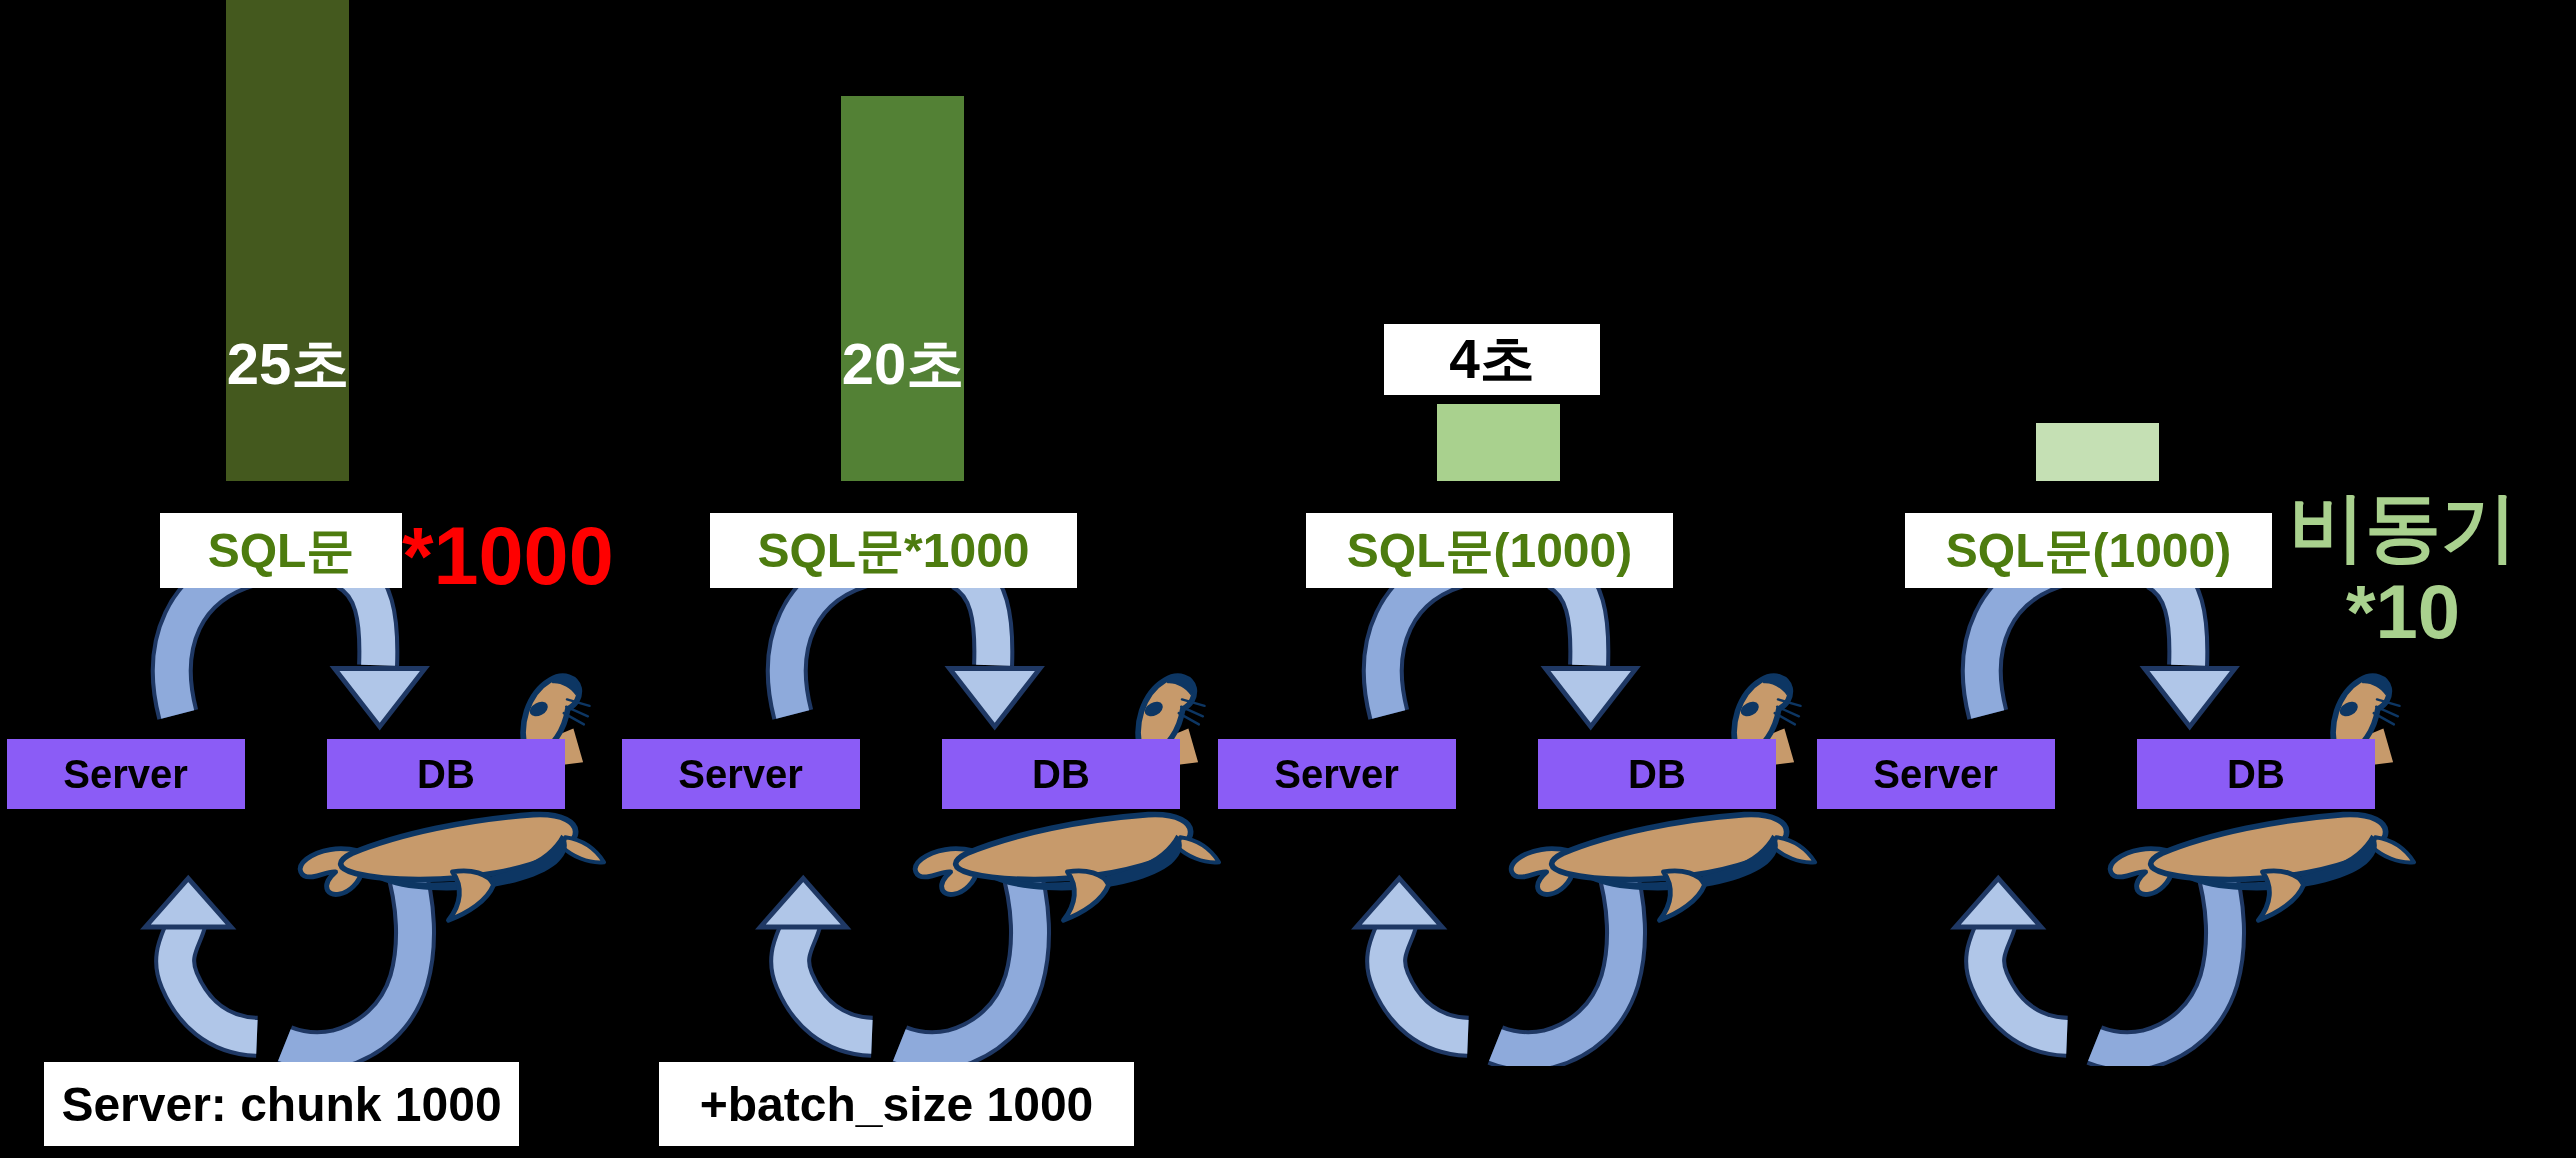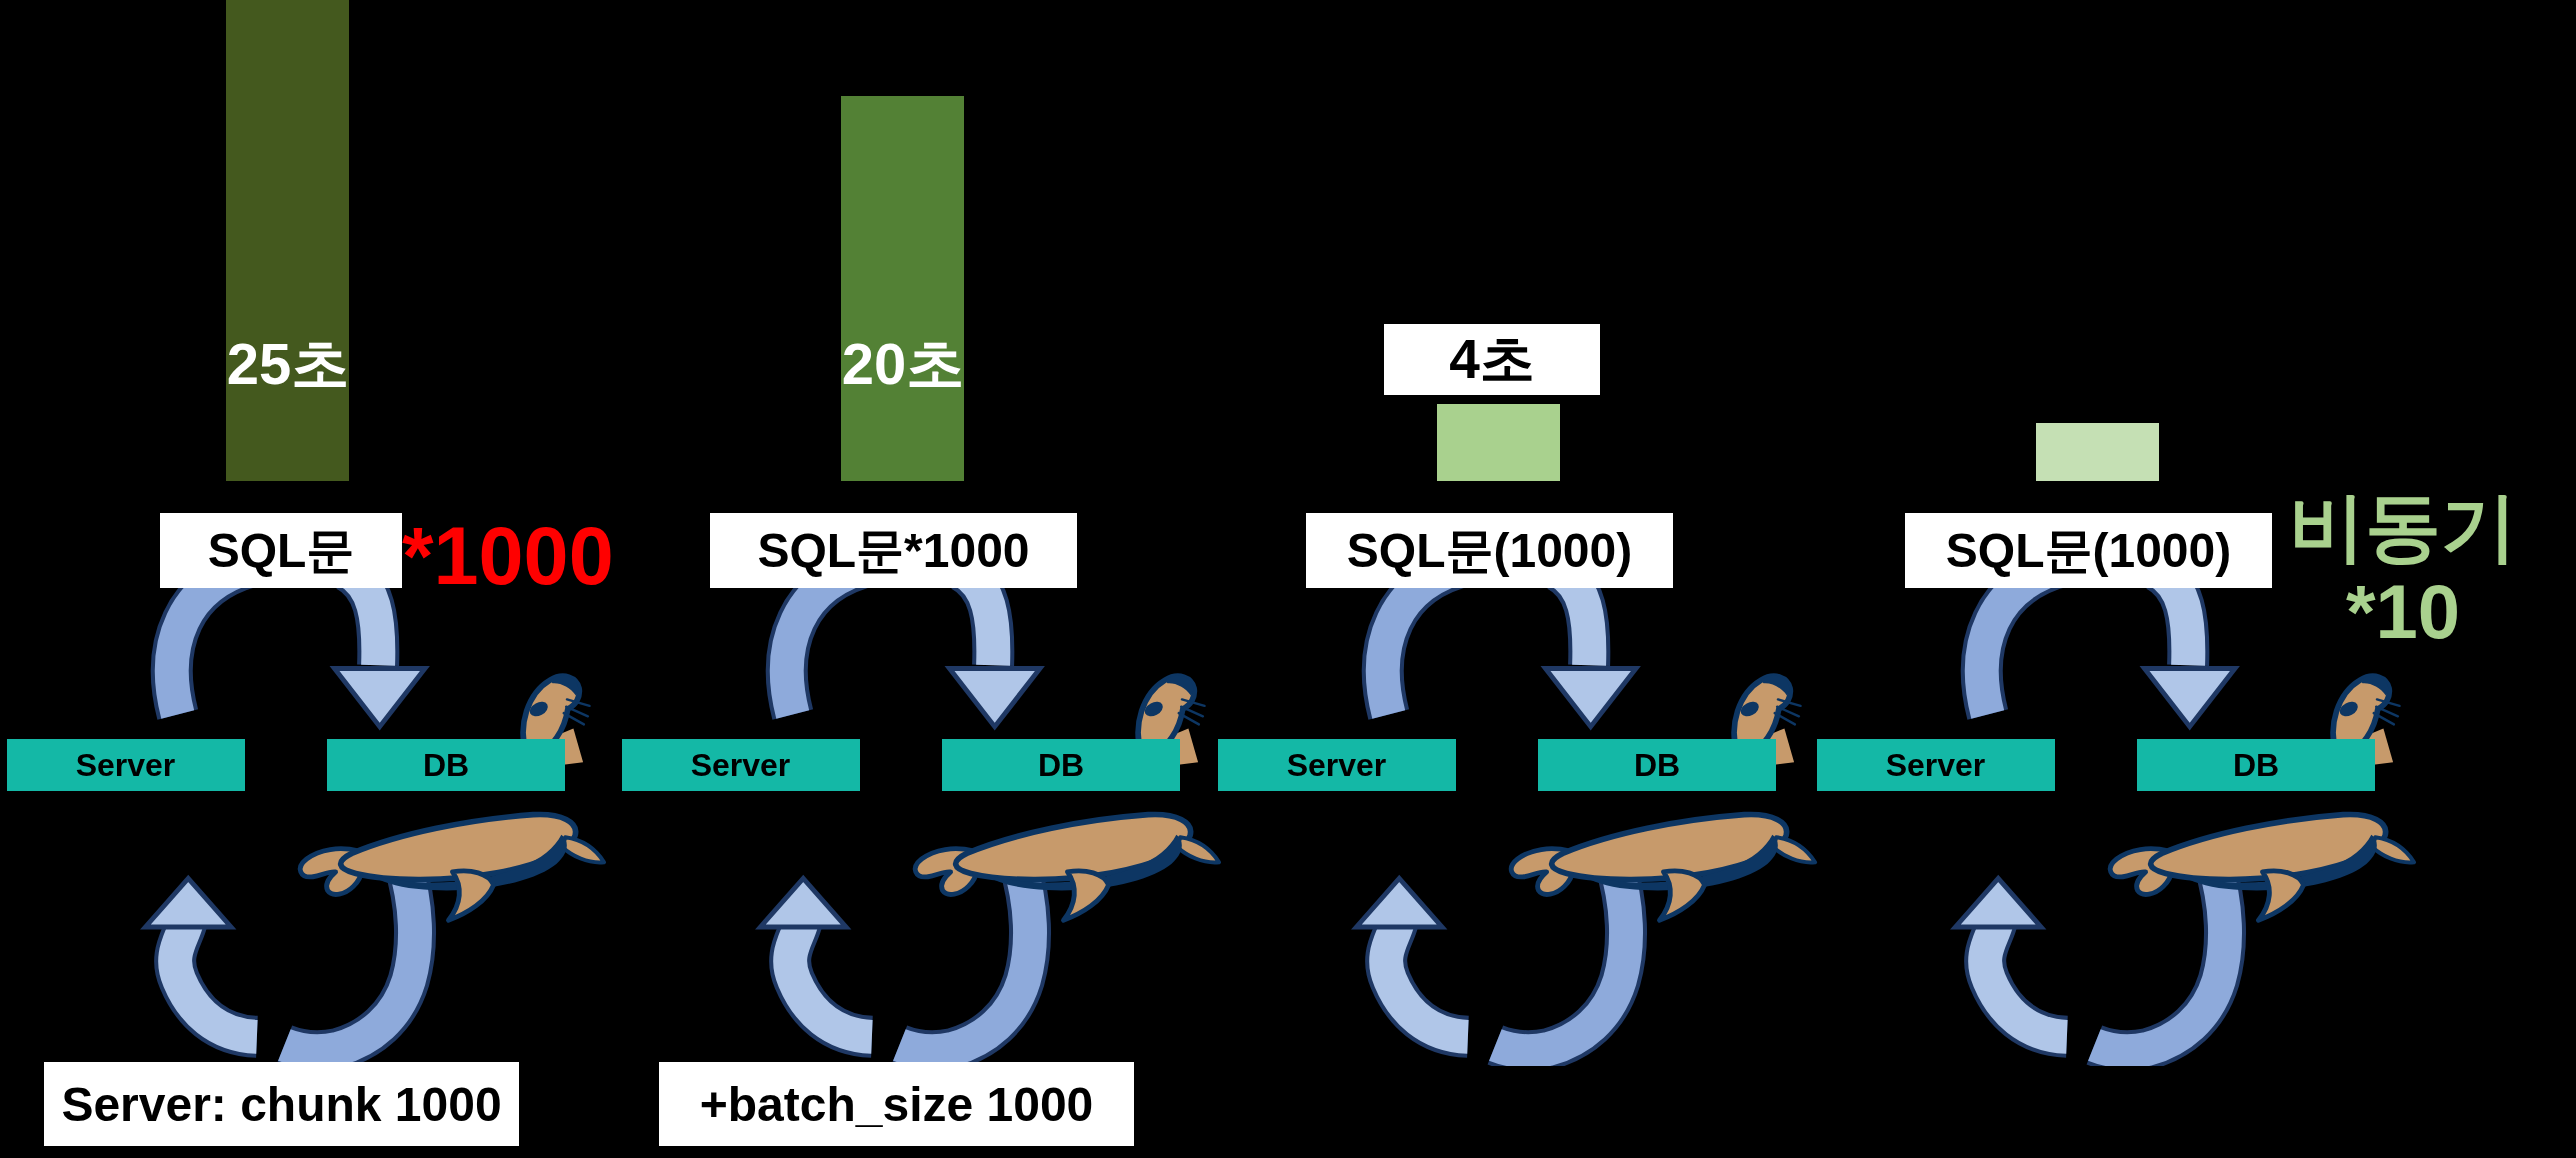--- a/index.html
+++ b/index.html
@@ -57,21 +57,21 @@
     display: flex;
     align-items: center;
     justify-content: center;
     z-index: 4;
   }
   .sql-box {
     position: absolute;
     top: 513px;
     height: 75px;
     background: #ffffff;
-    color: #000000;
+    color: #4d7c0f;
     font-weight: bold;
     font-size: 48px;
     display: flex;
     align-items: center;
     justify-content: center;
     z-index: 3;
     white-space: nowrap;
   }
   .sql-box.narrow { left: 160px; width: 242px; }
   .sql-box.wide   { left: 95px; width: 367px; }
@@ -95,25 +95,25 @@
     font-size: 76px;
     font-weight: bold;
     line-height: 1.12;
     z-index: 3;
   }
   .annot-async span { display: block; }
 
   .node-box {
     position: absolute;
     top: 739px;
-    height: 52px;
-    background: #14b8a6;
+    height: 70px;
+    background: #8b5cf6;
     color: #000000;
     font-weight: bold;
-    font-size: 32px;
+    font-size: 40px;
     display: flex;
     align-items: center;
     justify-content: center;
     z-index: 3;
   }
   .server { left: 6.5px;   width: 238px; }
   .db     { left: 327px; width: 238px; }
 
   .bottom-box {
     position: absolute;

